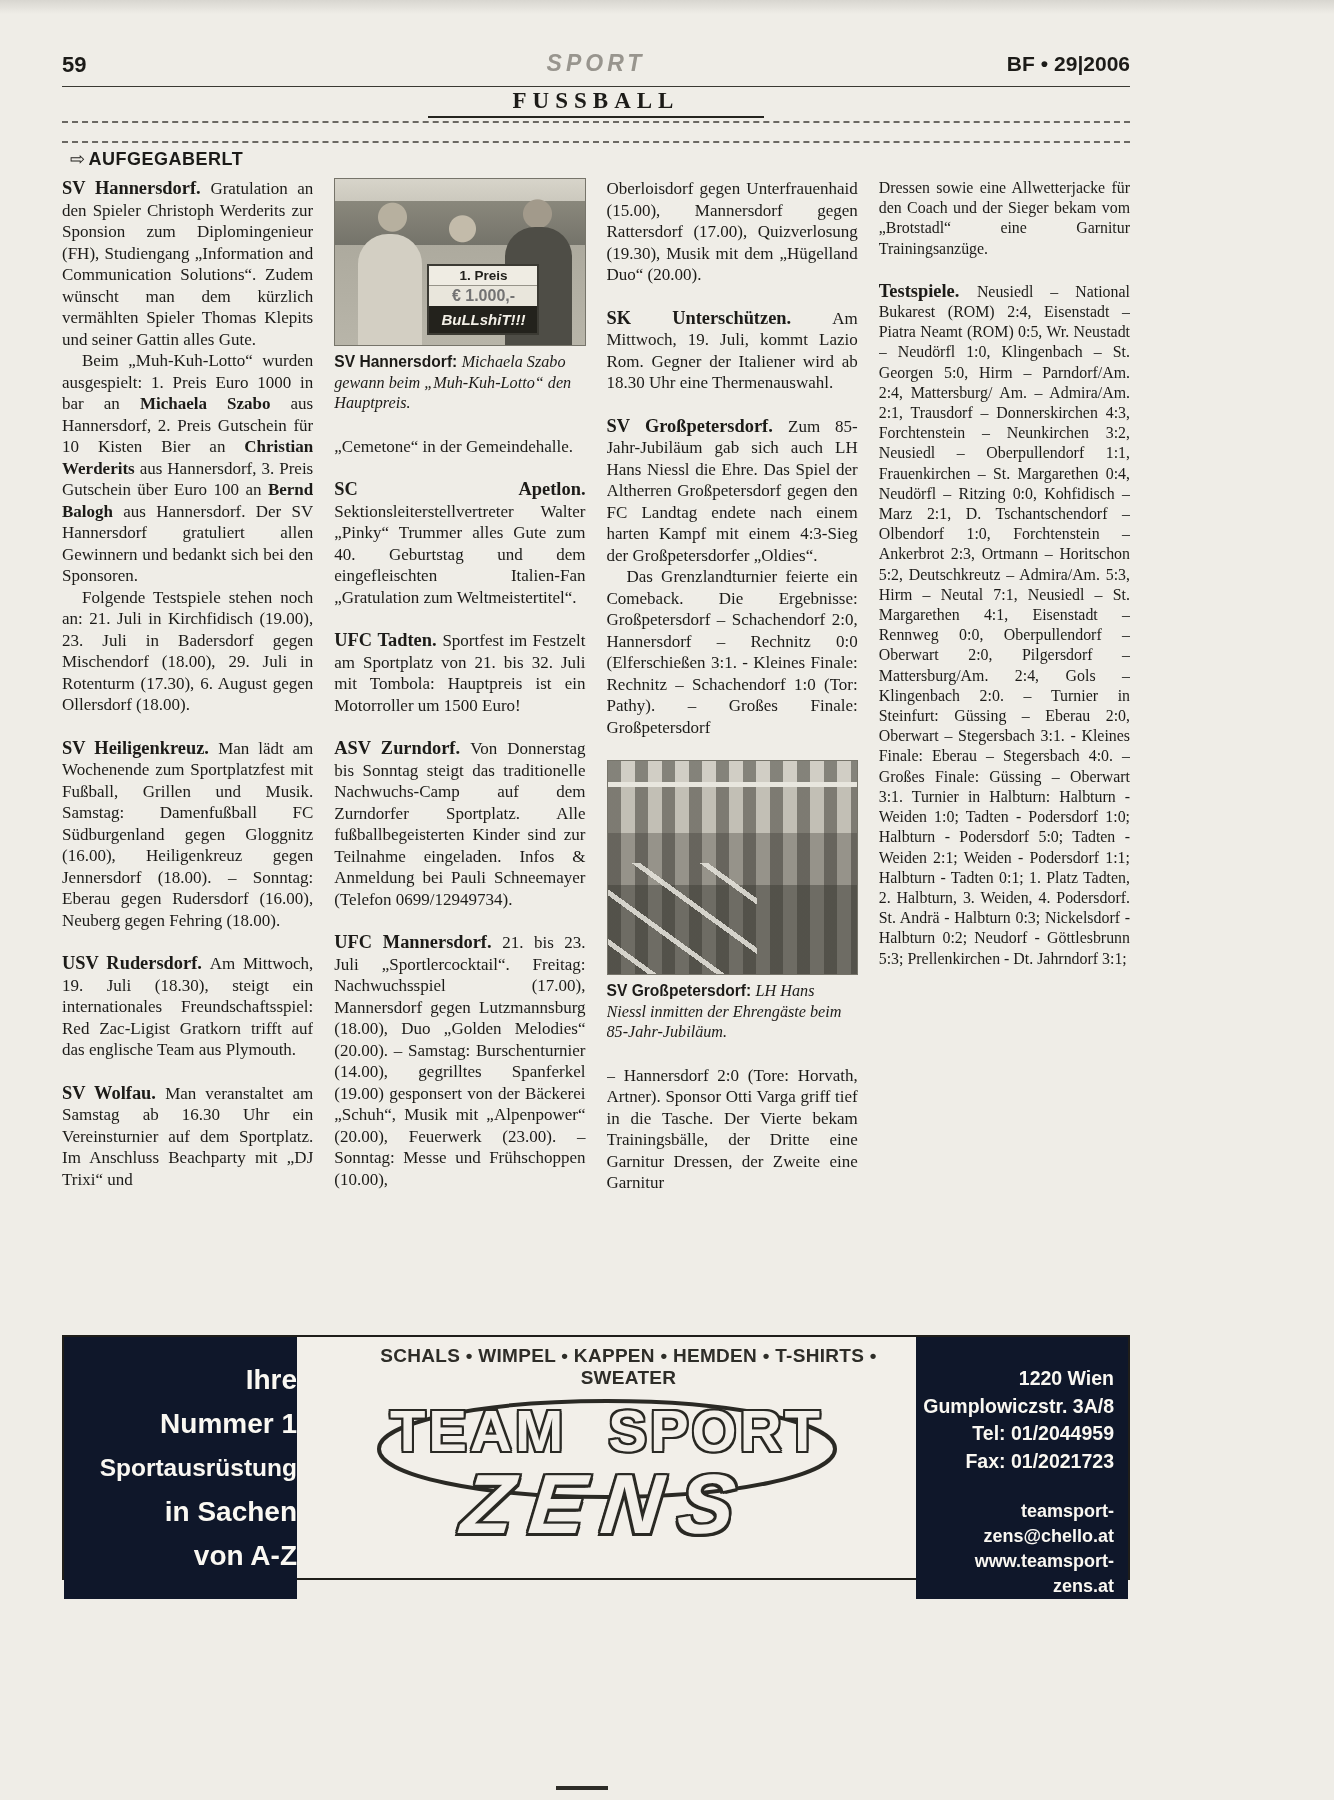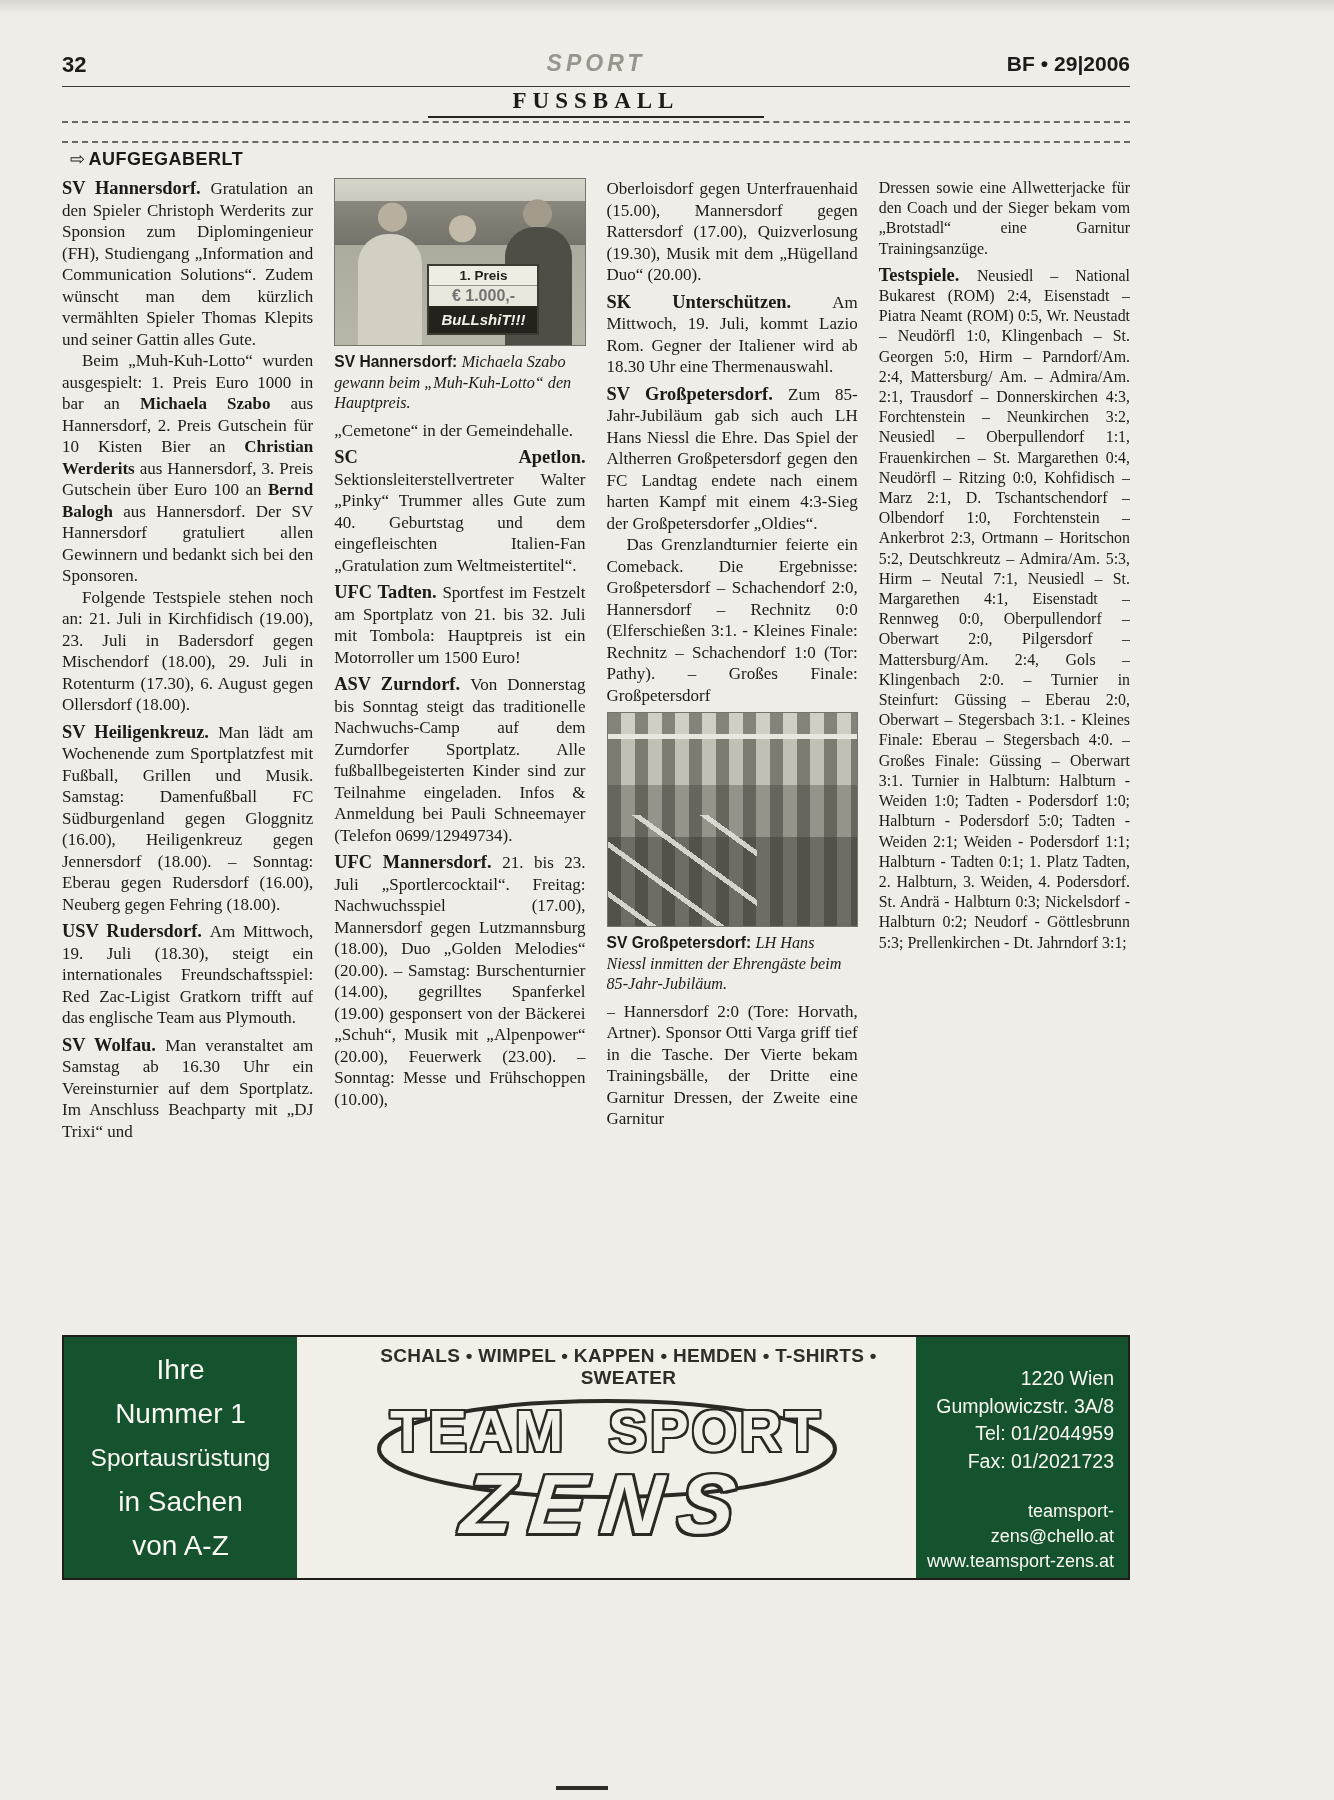--- a/index.html
+++ b/index.html
@@ -40,21 +40,21 @@
   .rubric .arrow { margin-right:3px; font-weight:normal; font-size:18px; }
 
   
   .columns {
     position:absolute; left:62px; top:178px; width:1068px; height:1152px;
     display:grid; grid-template-columns:repeat(4,1fr); column-gap:21px;
   }
   .col { overflow:hidden; max-height:1152px; }
   .col p.para { font-size:17px; line-height:21.5px; text-align:justify; hyphens:auto; }
   .col p.indent { text-indent:20px; }
-  .col .block-start { margin-top:6px; }
+  .col .block-start { margin-top:22px; }
   .col:nth-child(4) p.para { font-size:15.9px; line-height:20.2px; }
   .runin { font-weight:bold; font-size:18.4px; }
   .b { font-weight:bold; }
 
   
   .photo { position:relative; width:100%; border:1px solid #76746a; overflow:hidden; }
   .photo1 { height:168px;
     background:
       radial-gradient(circle at 23% 23%, #b7b09f 0 14px, rgba(0,0,0,0) 15px),
       radial-gradient(circle at 51% 30%, #c3bbaa 0 13px, rgba(0,0,0,0) 14px),
@@ -80,21 +80,21 @@
     background:repeating-linear-gradient(36deg, rgba(232,230,222,.85) 0 5px, rgba(0,0,0,0) 5px 40px); }
   .photo2::after { content:""; position:absolute; left:0; top:10%; width:100%; height:5px; background:#e8e6de; }
 
   .caption { margin-top:6px; font-size:16.2px; line-height:20.5px; }
   .cap-lead { font-family:"Liberation Sans",sans-serif; font-weight:bold; font-size:15.6px; }
   .cap-text { font-style:italic;text-align:center; }
 
   
   .ad { position:absolute; left:62px; top:1335px; width:1068px; height:245px;
     border:2px solid #1f1e1a; display:grid; grid-template-columns:233px 1fr 212px; background:#f2efe9; }
-  .ad-left, .ad-right { background:#14532d; color:#faf8f2; font-family:"Liberation Sans",sans-serif; font-weight:normal; }
+  .ad-left, .ad-right { background:#0f172a; color:#faf8f2; font-family:"Liberation Sans",sans-serif; font-weight:bold;align-items:flex-end; }
   .ad-left { display:flex; flex-direction:column; justify-content:center; text-align:center; }
   .ad-left-line { font-size:28px; line-height:44px; }
   .ad-left-line.narrow { font-size:24.5px; }
   .ad-center { position:relative; text-align:center; overflow:hidden; }
   .ad-banner { margin-top:8px; font-family:"Liberation Sans",sans-serif; font-weight:bold;
     font-size:19px; color:#2e2d28; letter-spacing:.3px;padding-left:44px; }
   .ad-logo { position:relative; margin-top:8px; height:180px; }
   .swoosh { position:absolute; left:50%; top:-4px; transform:translateX(-50%); width:480px; height:112px; z-index:1; }
   .logo-top { position:relative; z-index:2; font-family:"Liberation Sans",sans-serif; font-weight:bold;
     font-size:58px; letter-spacing:3px; color:#f2efe9;
@@ -110,21 +110,21 @@
   .ad-right-line { font-size:19.5px; line-height:27.5px; }
   .ad-right-spacer { height:24px; }
   .ad-right-line.small { font-size:18px; line-height:25px; }
 
   .bottom-mark { position:absolute; left:556px; top:1786px; width:52px; height:4px; background:#2d2c27; }
 </style>
 </head>
 <body>
 
 <div class="header">
-  <span class="page-num">32</span>
+  <span class="page-num">59</span>
   <span class="section-title">SPORT</span>
   <span class="issue"><b>BF</b><span>• 29|2006</span></span>
 </div>
 <div class="rule-solid"></div>
 <div class="category-row">
   <span class="category-title">FUSSBALL</span>
 </div>
 <div class="rule-dash-1"></div>
 
 <div class="rule-dash-2"></div>

